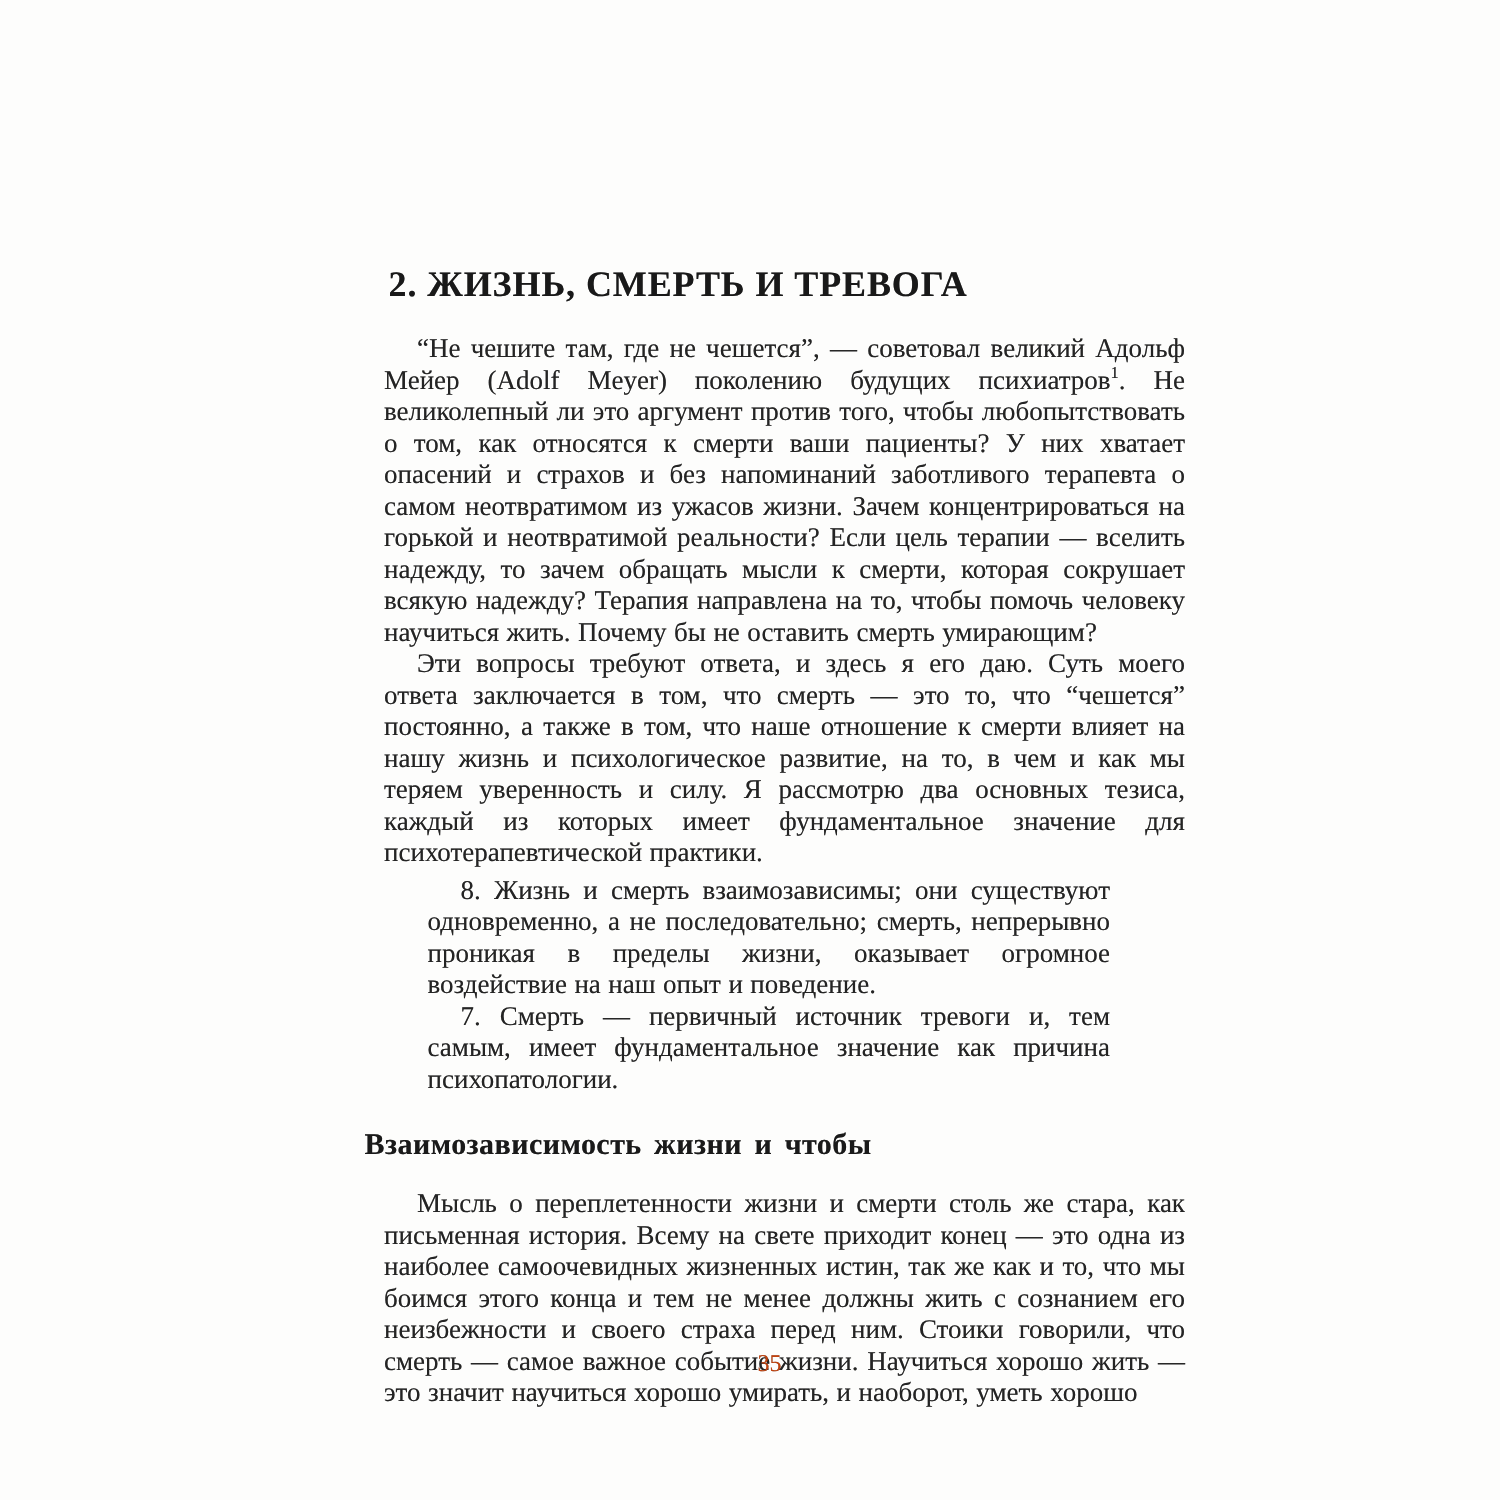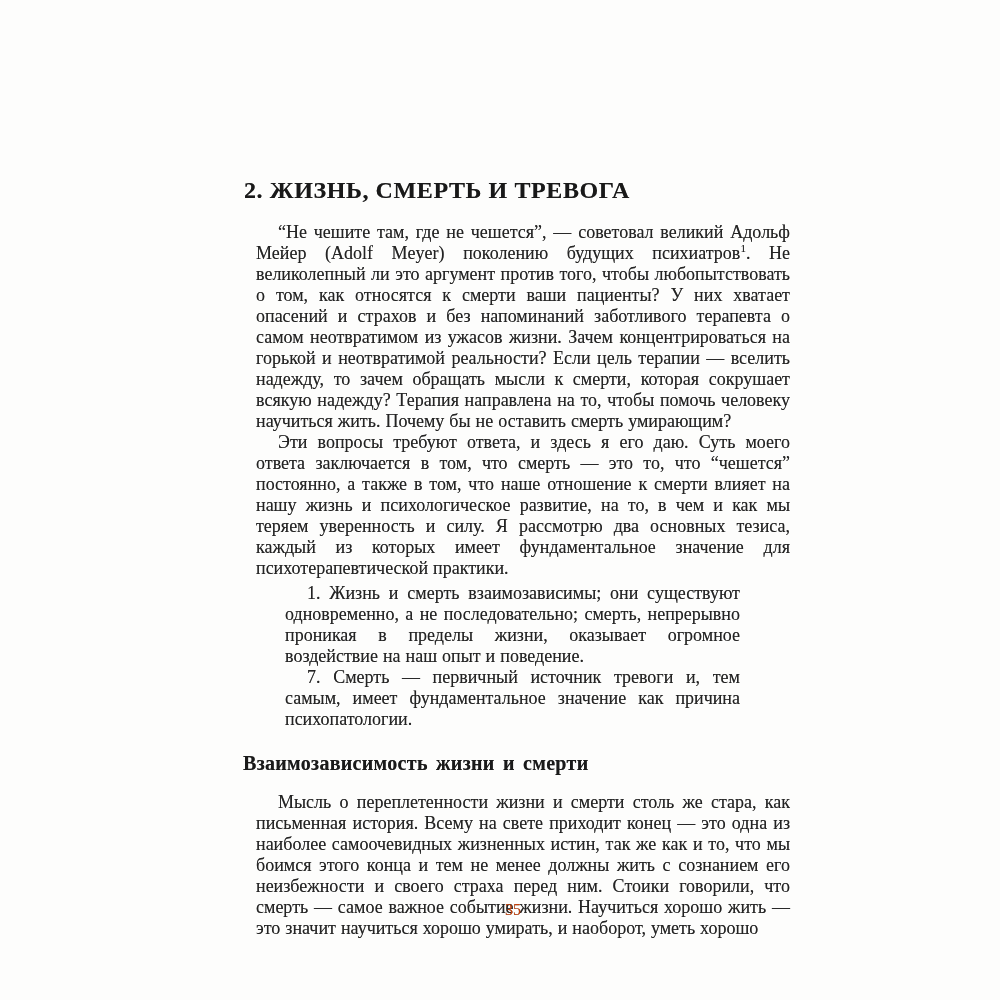--- a/index.html
+++ b/index.html
@@ -17,21 +17,21 @@
     color: #212121;
     -webkit-font-smoothing: antialiased;
   }
   .text-block {
     position: absolute;
     left: 243px;
     top: 177px;
     width: 547px;
   }
   .chapter-title {
-    margin: 0 0 18px 1px;
+    margin: 0 0 18px 16px;
     font-size: 24px;
     line-height: 27px;
     font-weight: bold;
     letter-spacing: 0.6px;
     color: #191919;
     text-shadow: 0 0 0.4px rgba(25,25,25,0.55);
   }
   .body {
     margin: 0;
     font-size: 18px;
@@ -78,24 +78,24 @@
 <div class="page">
   <main class="text-block">
 
     <h1 class="chapter-title">2. ЖИЗНЬ, СМЕРТЬ И ТРЕВОГА</h1>
 
     <p class="body indent"><span>“Не чешите там, где не чешется”, — советовал великий Адольф Мейер (Adolf Meyer) поколению будущих психиатров</span><sup class="fn">1</sup><span>. Не великолепный ли это аргумент против того, чтобы любопытствовать о том, как относятся к смерти ваши пациенты? У них хватает опасений и страхов и без напоминаний заботливого терапевта о самом неотвратимом из ужасов жизни. Зачем концентрироваться на горькой и неотвратимой реальности? Если цель терапии — вселить надежду, то зачем обращать мысли к смерти, которая сокрушает всякую надежду? Терапия направлена на то, чтобы помочь человеку научиться жить. Почему бы не оставить смерть умирающим?</span></p>
 
     <p class="body indent">Эти вопросы требуют ответа, и здесь я его даю. Суть моего ответа заключается в том, что смерть — это то, что “чешется” постоянно, а также в том, что наше отношение к смерти влияет на нашу жизнь и психологическое развитие, на то, в чем и как мы теряем уверенность и силу. Я рассмотрю два основных тезиса, каждый из которых имеет фундаментальное значение для психотерапевтической практики.</p>
 
     <section class="theses">
-      <p class="body thesis">1. Жизнь и смерть взаимозависимы; они существуют одновременно, а не последовательно; смерть, непрерывно проникая в пределы жизни, оказывает огромное воздействие на наш опыт и поведение.</p>
+      <p class="body thesis">8. Жизнь и смерть взаимозависимы; они существуют одновременно, а не последовательно; смерть, непрерывно проникая в пределы жизни, оказывает огромное воздействие на наш опыт и поведение.</p>
       <p class="body thesis">7. Смерть — первичный источник тревоги и, тем самым, имеет фундаментальное значение как причина психопатологии.</p>
     </section>
 
-    <h2 class="section-heading">Взаимозависимость жизни и смерти</h2>
+    <h2 class="section-heading">Взаимозависимость жизни и чтобы</h2>
 
     <p class="body indent">Мысль о переплетенности жизни и смерти столь же стара, как письменная история. Всему на свете приходит конец — это одна из наиболее самоочевидных жизненных истин, так же как и то, что мы боимся этого конца и тем не менее должны жить с сознанием его неизбежности и своего страха перед ним. Стоики говорили, что смерть — самое важное событие жизни. Научиться хорошо жить — это значит научиться хорошо умирать, и наоборот, уметь хорошо</p>
 
   </main>
 
   <footer class="folio">35</footer>
 </div>
 
 </body></html>

